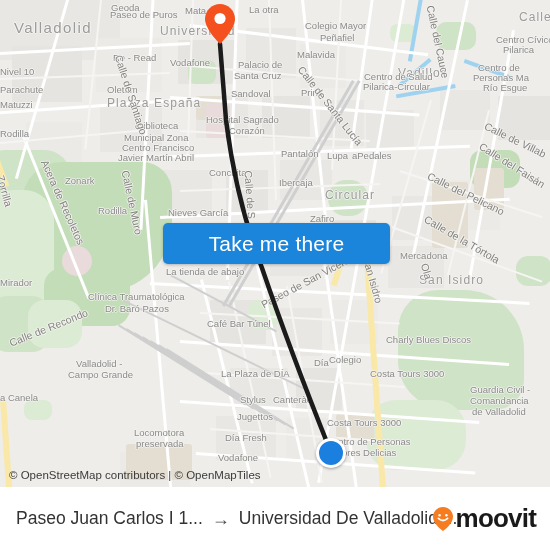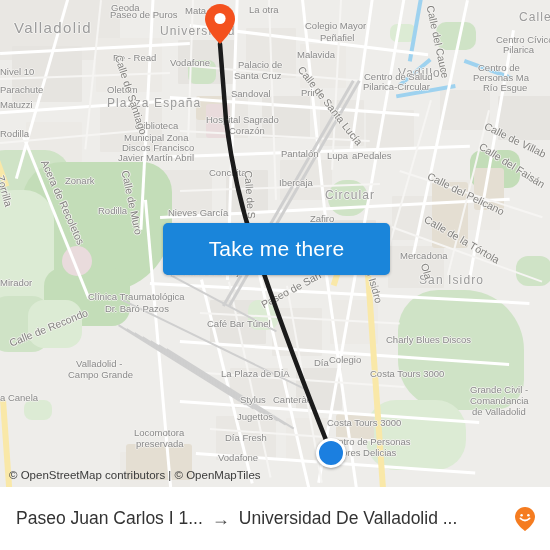--- a/index.html
+++ b/index.html
@@ -123,21 +123,21 @@
     box-sizing: border-box;
     box-shadow: 0 1px 3px rgba(0,0,0,.35);
   }
 
   
   #cta {
     position: absolute;
     left: 163px;
     top: 223px;
     width: 227px;
-    height: 52px;
+    height: 41px;
     background: #1a85da;
     border-radius: 5px;
     border: none;
     color: #ffffff;
     font-size: 21px;
     font-family: "Liberation Sans", sans-serif;
     letter-spacing: .2px;
     cursor: pointer;
     box-shadow: 0 1px 3px rgba(0,0,0,.25);
   }
@@ -358,21 +358,21 @@
         <div class="lbl poi" style="left: 234px; top: 70px;">Santa Cruz</div>
         <div class="lbl poi" style="left: 301px; top: 87px;">Prink</div>
         <div class="lbl poi" style="left: 231px; top: 88px;">Sandoval</div>
         <div class="lbl place sm" style="left: 107px; top: 98px; text-align: center;">Plazza España</div>
         <div class="lbl poi" style="left: 364px; top: 71px;">Centro de Salud</div>
         <div class="lbl poi" style="left: 363px; top: 81px;">Pilarica-Circular</div>
         <div class="lbl poi" style="left: 0px; top: 99px;">Matuzzi</div>
         <div class="lbl poi" style="left: 0px; top: 128px;">Rodilla</div>
         <div class="lbl poi" style="left: 137px; top: 120px;">Biblioteca</div>
         <div class="lbl poi" style="left: 124px; top: 132px;">Municipal Zona</div>
-        <div class="lbl poi" style="left: 122px; top: 142px;">Discos Francisco</div>
+        <div class="lbl poi" style="left: 122px; top: 142px;">Centro Francisco</div>
         <div class="lbl poi" style="left: 118px; top: 152px;">Javier Martín Abril</div>
         <div class="lbl poi" style="left: 206px; top: 114px;">Hospital Sagrado</div>
         <div class="lbl poi" style="left: 229px; top: 125px;">Corazón</div>
         <div class="lbl poi" style="left: 281px; top: 148px;">Pantalón</div>
         <div class="lbl poi" style="left: 327px; top: 150px;">Lupa</div>
         <div class="lbl poi" style="left: 352px; top: 150px;">aPedales</div>
         <div class="lbl poi" style="left: 209px; top: 167px;">Conchita</div>
         <div class="lbl poi" style="left: 279px; top: 177px;">Ibercaja</div>
         <div class="lbl place sm" style="left: 325px; top: 190px;">Circular</div>
         <div class="lbl poi" style="left: 65px; top: 175px;">Zonark</div>
@@ -384,21 +384,21 @@
         <div class="lbl place sm" style="left: 419px; top: 275px;">San Isidro</div>
         <div class="lbl poi" style="left: 0px; top: 277px;">Mirador</div>
         <div class="lbl poi" style="left: 88px; top: 291px;">Clínica Traumatológica</div>
         <div class="lbl poi" style="left: 105px; top: 303px;">Dr. Baró Pazos</div>
         <div class="lbl poi" style="left: 207px; top: 318px;">Café Bar Túnel</div>
         <div class="lbl street" style="left: 262px; top: 300px; transform-origin: 0px 50%; transform: rotate(-28deg);">Paseo de San Vicente</div>
         <div class="lbl poi" style="left: 314px; top: 357px;">Día</div>
         <div class="lbl poi" style="left: 329px; top: 354px;">Colegio</div>
         <div class="lbl poi" style="left: 386px; top: 334px;">Charly Blues Discos</div>
         <div class="lbl poi" style="left: 370px; top: 368px;">Costa Tours 3000</div>
-        <div class="lbl poi" style="left: 470px; top: 384px;">Grande Civil -</div>
+        <div class="lbl poi" style="left: 470px; top: 384px;">Guardia Civil -</div>
         <div class="lbl poi" style="left: 470px; top: 395px;">Comandancia</div>
         <div class="lbl poi" style="left: 472px; top: 406px;">de Valladolid</div>
         <div class="lbl poi" style="left: 76px; top: 358px;">Valladolid -</div>
         <div class="lbl poi" style="left: 68px; top: 369px;">Campo Grande</div>
         <div class="lbl poi" style="left: 221px; top: 368px;">La Plaza de DÍA</div>
         <div class="lbl poi" style="left: 240px; top: 394px;">Stylus</div>
         <div class="lbl poi" style="left: 273px; top: 394px;">Canteràc</div>
         <div class="lbl poi" style="left: 237px; top: 411px;">Jugettos</div>
         <div class="lbl poi" style="left: 327px; top: 417px;">Costa Tours 3000</div>
         <div class="lbl poi" style="left: 225px; top: 432px;">Día Fresh</div>
@@ -450,16 +450,17 @@
     </div>
     <div id="brand">
       <span style="display:flex;">
         <svg width="22" height="26" viewBox="0 0 22 26">
           <path d="M11 1 C5.5 1 1 5.5 1 11 C1 18 11 25 11 25 C11 25 21 18 21 11 C21 5.5 16.5 1 11 1 Z" fill="#f57c20"></path>
           <circle cx="7.6" cy="9.2" r="1.25" fill="#ffffff"></circle>
           <circle cx="14.4" cy="9.2" r="1.25" fill="#ffffff"></circle>
           <path d="M6.4 12.4 Q11 16.6 15.6 12.4" fill="none" stroke="#ffffff" stroke-width="1.7" stroke-linecap="round"></path>
         </svg>
       </span>
+      <span class="brand-text">moovit</span>
     </div>
   </div>
 
 </div>
 
 </body></html>

